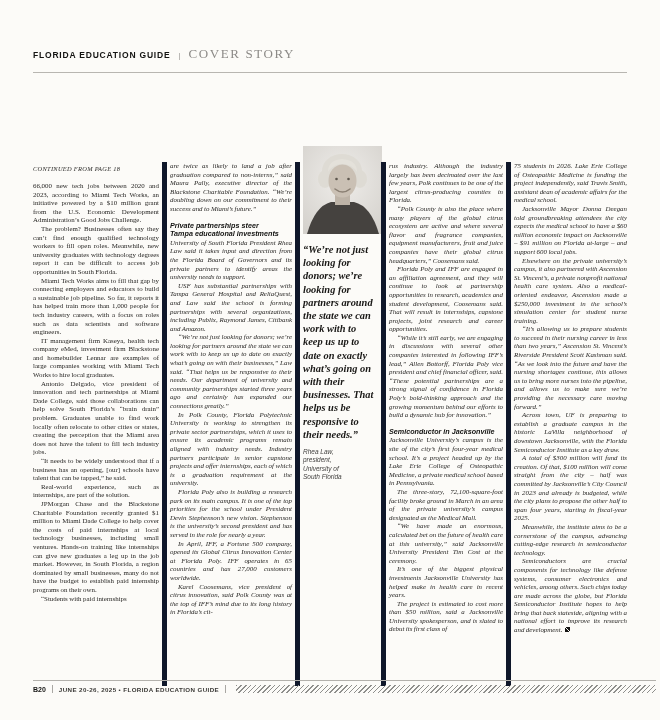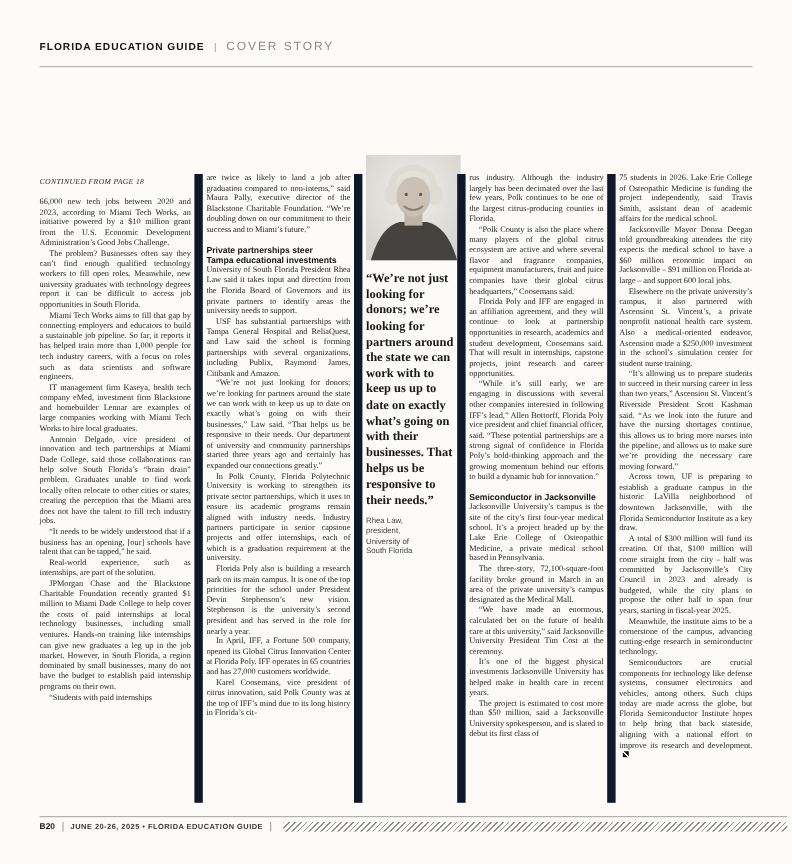--- a/index.html
+++ b/index.html
@@ -2,37 +2,37 @@
 <html lang="en"><head>
 <meta charset="utf-8">
 <style>
   html,body{margin:0;padding:0;}
   body{
     width:660px;height:720px;overflow:hidden;
     background:#fcfbf8;color:#201f1d;
     font-family:"Liberation Serif", serif;
     -webkit-font-smoothing:antialiased;
   }
-  .page{position:relative;height:720px;box-sizing:border-box;padding:0 33px;}
+  .page{position:relative;height:720px;box-sizing:border-box;padding:12px 33px;}
 
   
   .masthead{
     display:flex;align-items:baseline;gap:8px;
     padding-top:34px;padding-bottom:10px;
     border-bottom:1px solid #b8b6b1;
     font-family:"Liberation Sans", sans-serif;
   }
   .brand{font-size:8.5px;font-weight:bold;letter-spacing:.8px;color:#141412;}
   .mast-sep{font-size:8px;color:#9a9895;font-weight:normal;}
-  .kicker{font-size:10px;color:#8c8a87;letter-spacing:1.6px;}
+  .kicker{font-size:13px;color:#8c8a87;letter-spacing:1.6px;font-family:Liberation Serif, serif;}
 
   
   .columns{display:flex;margin-top:89px;height:524px;}
   .cell{box-sizing:border-box;}
-  .cell + .cell{border-left:7px solid #0f172a;}
+  .cell + .cell{border-left:5px solid #0f172a;font-style:italic;}
   .cell-text{overflow:hidden;}
   .c1{width:129px;padding-right:3px;}
   .c2{width:133px;padding:0 3px;}
   .cq{width:86px;padding:0 3px;overflow:visible;}
   .c4{width:125px;padding:0 3px;}
   .c5{flex:1;padding-left:3px;}
 
   .continued-note{
     margin:3px 0 10px 0;
     font-style:italic;font-size:6.4px;letter-spacing:.3px;color:#2a2927;

